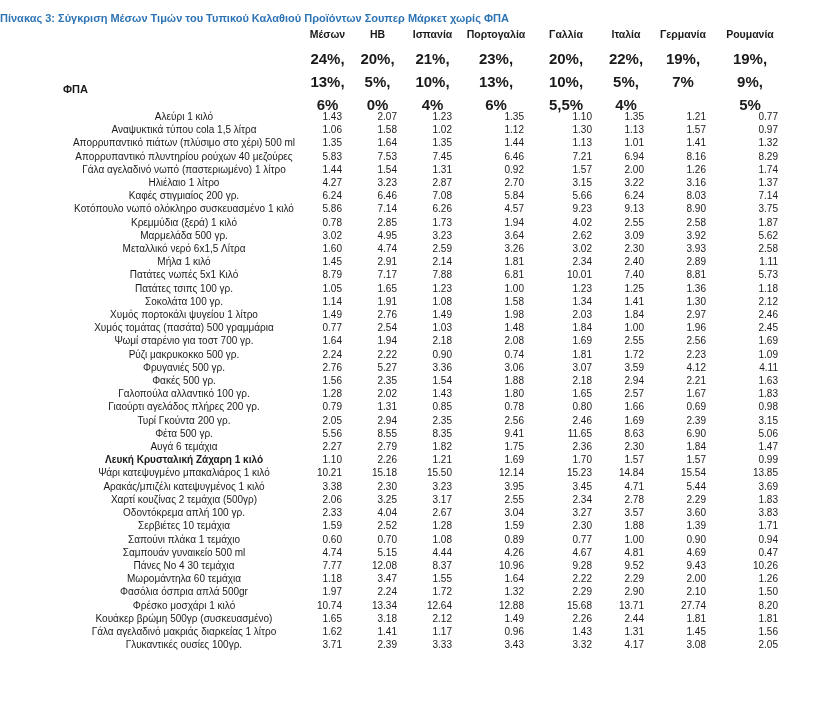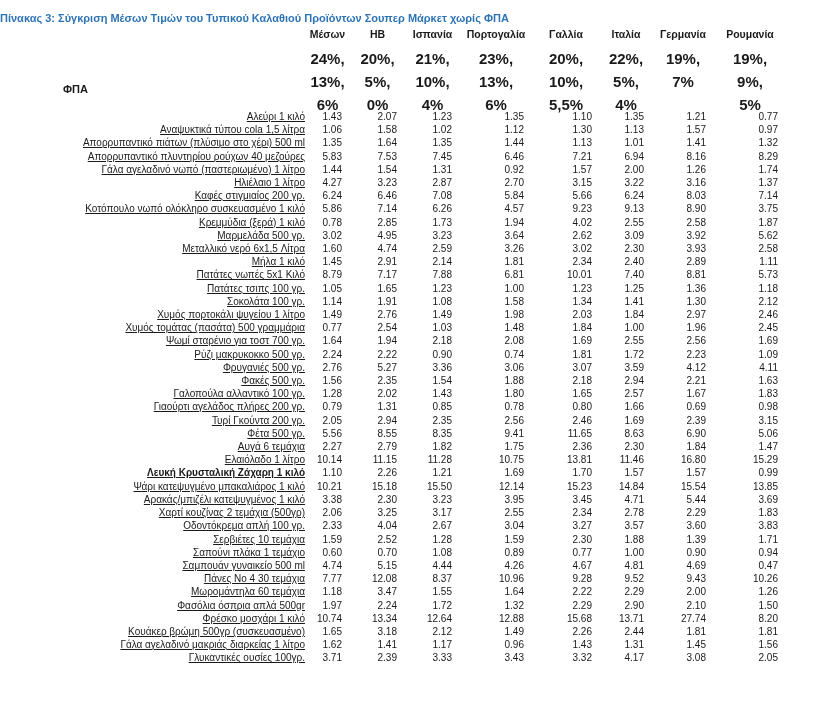--- a/index.html
+++ b/index.html
@@ -35,21 +35,21 @@
   .cname { font-size: 10.5px; line-height: 13px; white-space: nowrap; }
   .rate  { font-size: 15px;  line-height: 11px; margin-top: 12px; }
   .vat-label { font-size: 11px; font-weight: bold; }
   tbody td {
     font-size: 10px;
     line-height: 13.2px;
     padding: 0;
     white-space: nowrap;
     font-weight: normal;
   }
-  tbody td.plabel { text-align: right; overflow: hidden; text-decoration: underline; }
+  tbody td.plabel { text-align: center; overflow: hidden; }
   tbody td.val { text-align: right; padding-right: 8px; }
   tbody tr.bold td.plabel { font-weight: bold; }
 </style>
 </head>
 <body style="color: rgb(26, 26, 26);">
 
 <div class="page">
   <h1 class="doc-title" style="color: rgb(46, 116, 181);">Πίνακας 3: Σύγκριση Μέσων Τιμών του Τυπικού Καλαθιού Προϊόντων Σουπερ Μάρκετ χωρίς ΦΠΑ</h1>
 
   <table class="price-table">
@@ -400,31 +400,20 @@
           <td class="plabel">Αυγά 6 τεμάχια</td>
           <td class="val">2.27</td>
           <td class="val">2.79</td>
           <td class="val">1.82</td>
           <td class="val">1.75</td>
           <td class="val">2.36</td>
           <td class="val">2.30</td>
           <td class="val">1.84</td>
           <td class="val">1.47</td>
         </tr>
-        <tr>
-          <td class="plabel">Ελαιόλαδο 1 λίτρο</td>
-          <td class="val">10.14</td>
-          <td class="val">11.15</td>
-          <td class="val">11.28</td>
-          <td class="val">10.75</td>
-          <td class="val">13.81</td>
-          <td class="val">11.46</td>
-          <td class="val">16.80</td>
-          <td class="val">15.29</td>
-        </tr>
         <tr class="bold">
           <td class="plabel">Λευκή Κρυσταλική Ζάχαρη 1 κιλό</td>
           <td class="val">1.10</td>
           <td class="val">2.26</td>
           <td class="val">1.21</td>
           <td class="val">1.69</td>
           <td class="val">1.70</td>
           <td class="val">1.57</td>
           <td class="val">1.57</td>
           <td class="val">0.99</td>

